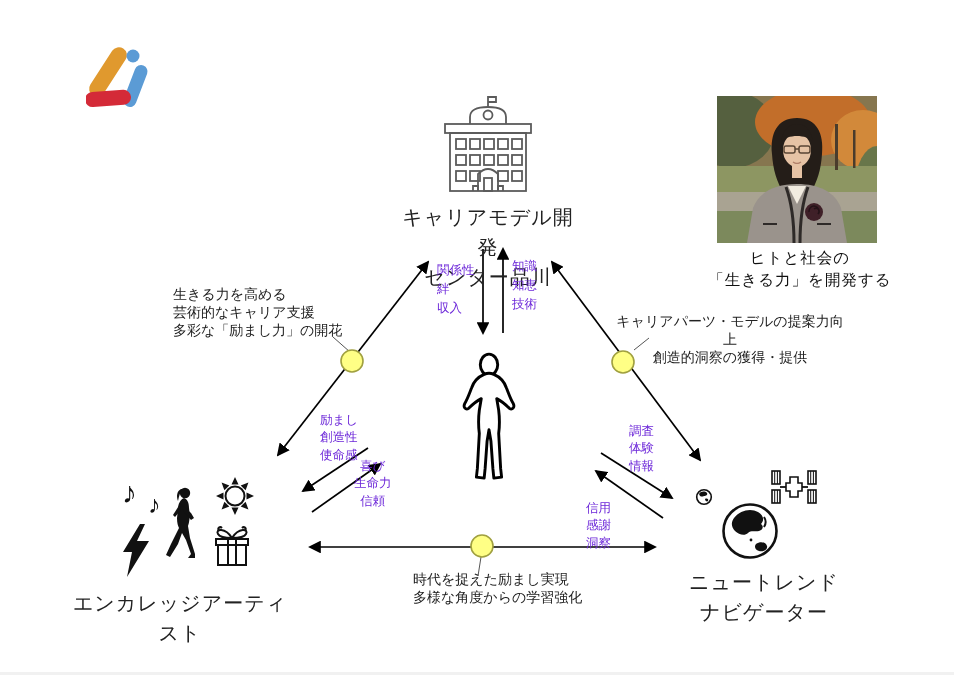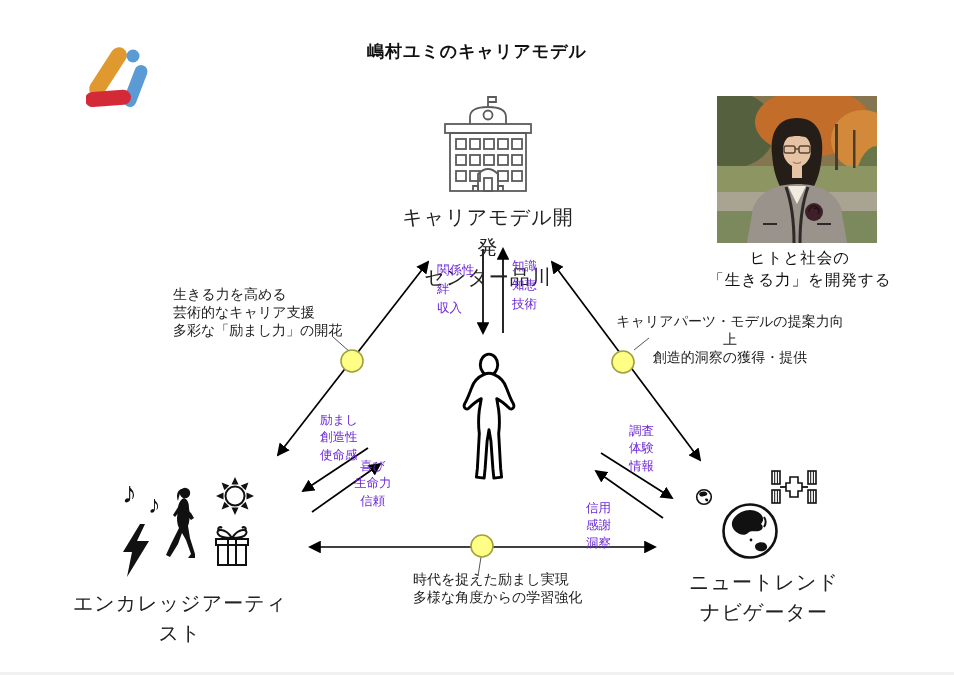--- a/index.html
+++ b/index.html
@@ -20,21 +20,20 @@
   circle.node{stroke:#a0a040;stroke-width:1.6;}
   .outline{stroke:#5b5b5b;stroke-width:1.8;fill:none;}
   .blk{fill:#111;}
   .bottom-rule{position:absolute;left:0;bottom:0;width:100%;height:3px;background:#f1f1f1;}
 </style>
 </head>
 <body>
 
 <div class="canvas">
 
-  <div class="abs title prelined" style="left:257px;top:40px;width:440px;">嶋村ユミのキャリアモデル</div>
 
   <div class="abs" style="left:86px;top:40px;">
     <svg width="82" height="76" viewBox="0 0 82 76">
       <rect x="14" y="4" width="16" height="56" rx="8" fill="#e0992e" transform="rotate(33 22 32)"></rect>
       <rect x="43" y="24" width="13" height="44" rx="6.5" fill="#5b9bd5" transform="rotate(21 49.5 46)"></rect>
       <circle cx="47" cy="16" r="6.5" fill="#5b9bd5"></circle>
       <rect x="-1" y="51" width="46" height="15" rx="7.5" fill="#d42a38" transform="rotate(-4 21 58)"></rect>
     </svg>
   </div>
 

